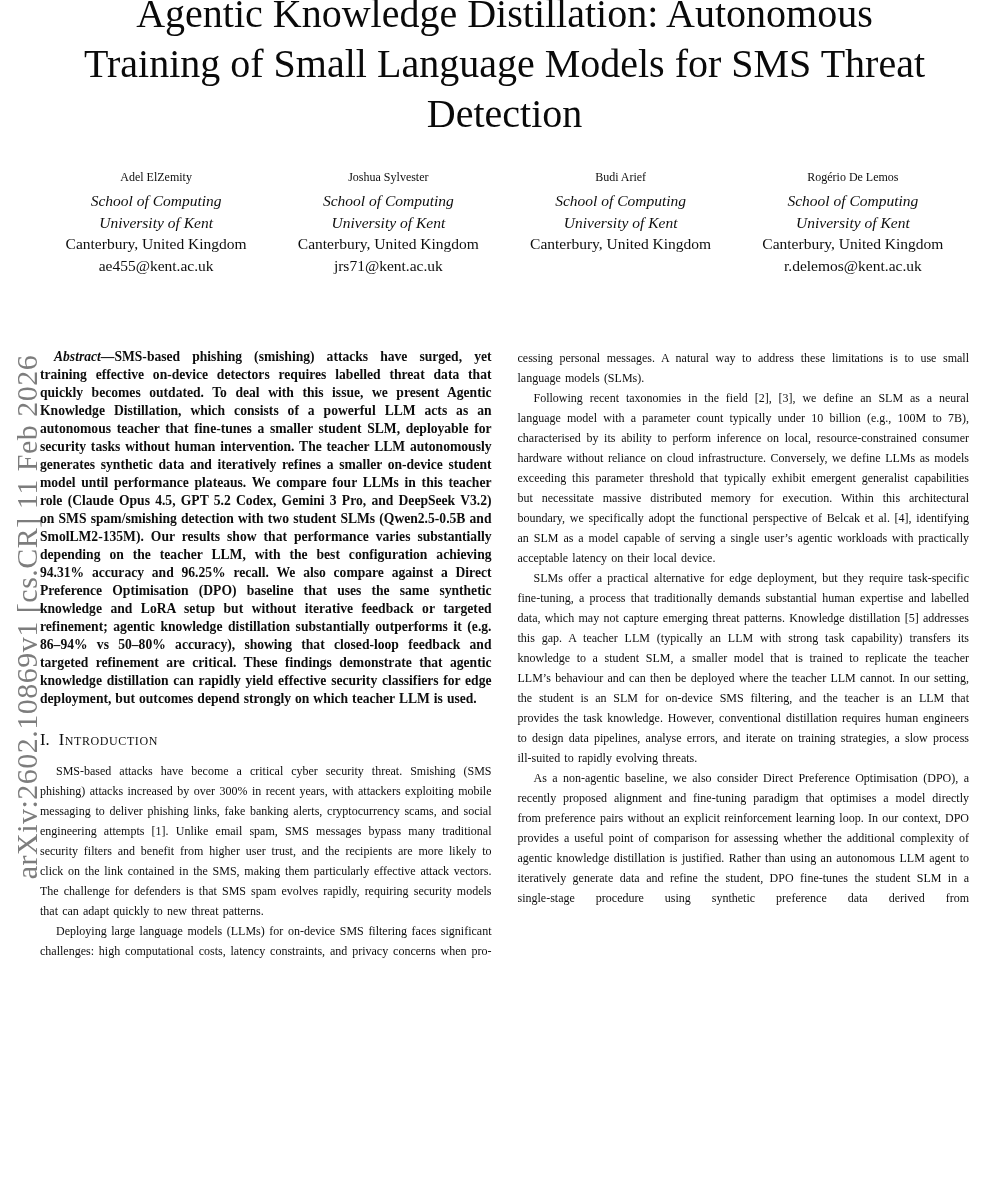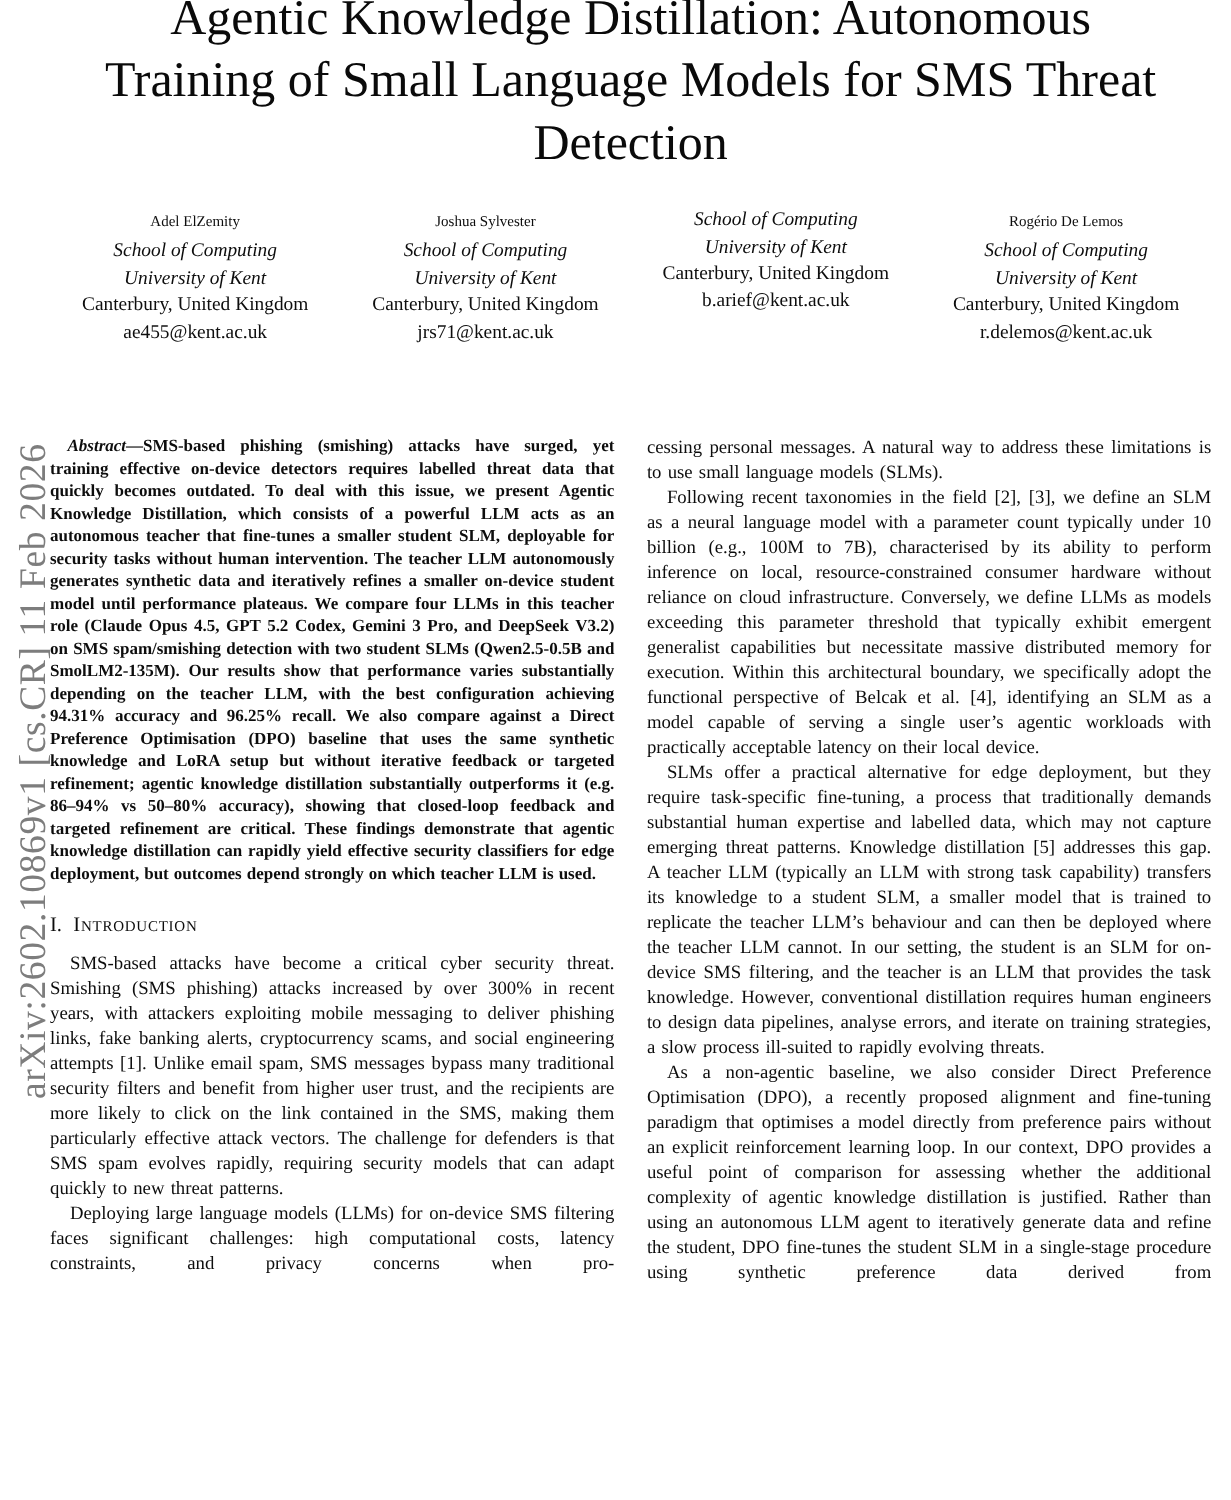--- a/index.html
+++ b/index.html
@@ -29,21 +29,21 @@
     font-weight:bold; font-size:13.6px; line-height:18px;
     word-spacing:0.6px; margin:0; text-indent:14px; color:#0d0d0d;
   }
   .abstract-label, .index-terms-label { font-style:italic; }
   .section-heading {
     text-align:left; font-weight:normal; font-size:16.5px;
     margin:22px 0 11px; color:#0d0d0d;
   }
   .section-heading .num { margin-right:9px; }
   .section-heading .sc { font-variant:small-caps; letter-spacing:0.6px; }
-  .body-par { font-size:15px; line-height:20px; word-spacing:1.2px; margin:0; color:#0d0d0d; }
+  .body-par { font-size:12px; line-height:20px; word-spacing:1.2px; margin:0; color:#0d0d0d; }
   .indent { text-indent:16px; }
   .cut { text-align-last:justify; }
 </style>
 </head>
 <body>
 
 <div class="page">
 
   <div class="arxiv-watermark">arXiv:2602.10869v1  [cs.CR]  11 Feb 2026</div>
 
@@ -60,24 +60,24 @@
         <div>ae455@kent.ac.uk</div>
       </div>
       <div class="author">
         <div class="name">Joshua Sylvester</div>
         <div class="it">School of Computing</div>
         <div class="it">University of Kent</div>
         <div>Canterbury, United Kingdom</div>
         <div>jrs71@kent.ac.uk</div>
       </div>
       <div class="author">
+        <div class="name">Budi Arief</div>
         <div class="it">School of Computing</div>
         <div class="it">University of Kent</div>
         <div>Canterbury, United Kingdom</div>
-        <div>b.arief@kent.ac.uk</div>
       </div>
       <div class="author">
         <div class="name">Rogério De Lemos</div>
         <div class="it">School of Computing</div>
         <div class="it">University of Kent</div>
         <div>Canterbury, United Kingdom</div>
         <div>r.delemos@kent.ac.uk</div>
       </div>
     </div>
 

